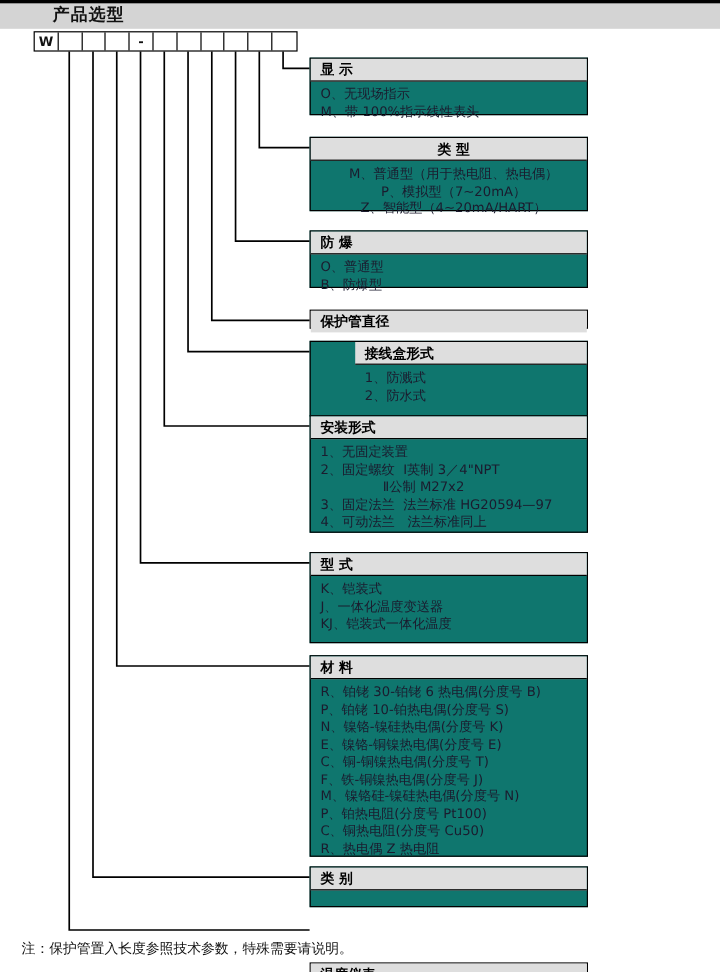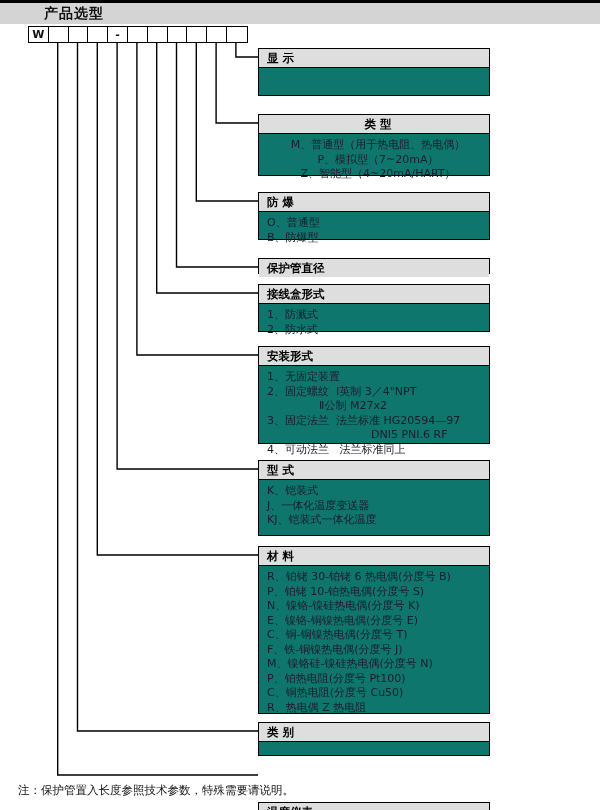--- a/index.html
+++ b/index.html
@@ -113,54 +113,57 @@
     <path d="M 136.9 43 L 136.9 355 L 258 355" fill="none" stroke="#000000" stroke-width="1.4"></path>
     <path d="M 117.1 43 L 117.1 469 L 258 469" fill="none" stroke="#000000" stroke-width="1.4"></path>
     <path d="M 97.3 43 L 97.3 555 L 258 555" fill="none" stroke="#000000" stroke-width="1.4"></path>
     <path d="M 77.5 43 L 77.5 731 L 258 731" fill="none" stroke="#000000" stroke-width="1.4"></path>
     <path d="M 57.7 43 L 57.7 775 L 258 775" fill="none" stroke="#000000" stroke-width="1.4"></path>
   </svg>
 
 <div id="boxes-layer">
     <div class="info-box" style="top: 48px; height: 48px;">
       <div class="ib-head">显    示</div>
+      <div class="ib-body">
+        <div class="ib-line">O、无现场指示</div>
+        <div class="ib-line">M、带 100%指示线性表头</div>
+      </div>
     </div>
     <div class="info-box" style="top: 114px; height: 62px; text-align: center;">
       <div class="ib-head">类    型</div>
       <div class="ib-body">
         <div class="ib-line">M、普通型（用于热电阻、热电偶）</div>
         <div class="ib-line">P、模拟型（7~20mA）</div>
         <div class="ib-line">Z、智能型（4~20mA/HART）</div>
       </div>
     </div>
     <div class="info-box" style="top: 192px; height: 48px;">
       <div class="ib-head">防    爆</div>
       <div class="ib-body">
         <div class="ib-line">O、普通型</div>
         <div class="ib-line">B、防爆型</div>
       </div>
     </div>
     <div class="info-box" style="top: 258px; height: 16px;">
       <div class="ib-head nosep">保护管直径</div>
     </div>
-    <div class="info-box" style="top: 284px; height: 48px;">
+    <div class="info-box" style="top: 284px; height: 63px; padding-left: 37px;">
       <div class="ib-head">接线盒形式</div>
       <div class="ib-body">
         <div class="ib-line">1、防溅式</div>
         <div class="ib-line">2、防水式</div>
       </div>
     </div>
     <div class="info-box" style="top: 346px; height: 98px;">
       <div class="ib-head">安装形式</div>
       <div class="ib-body">
         <div class="ib-line">1、无固定装置</div>
         <div class="ib-line">2、固定螺纹  Ⅰ英制 3／4"NPT</div>
         <div class="ib-line indent1">Ⅱ公制 M27x2</div>
         <div class="ib-line">3、固定法兰  法兰标准 HG20594—97</div>
-        <div class="ib-line indent2">DNI5 PNI.6 RF</div>
         <div class="ib-line">4、可动法兰   法兰标准同上</div>
       </div>
     </div>
     <div class="info-box" style="top: 460px; height: 76px;">
       <div class="ib-head">型    式</div>
       <div class="ib-body">
         <div class="ib-line">K、铠装式</div>
         <div class="ib-line">J、一体化温度变送器</div>
         <div class="ib-line">KJ、铠装式一体化温度</div>
       </div>

